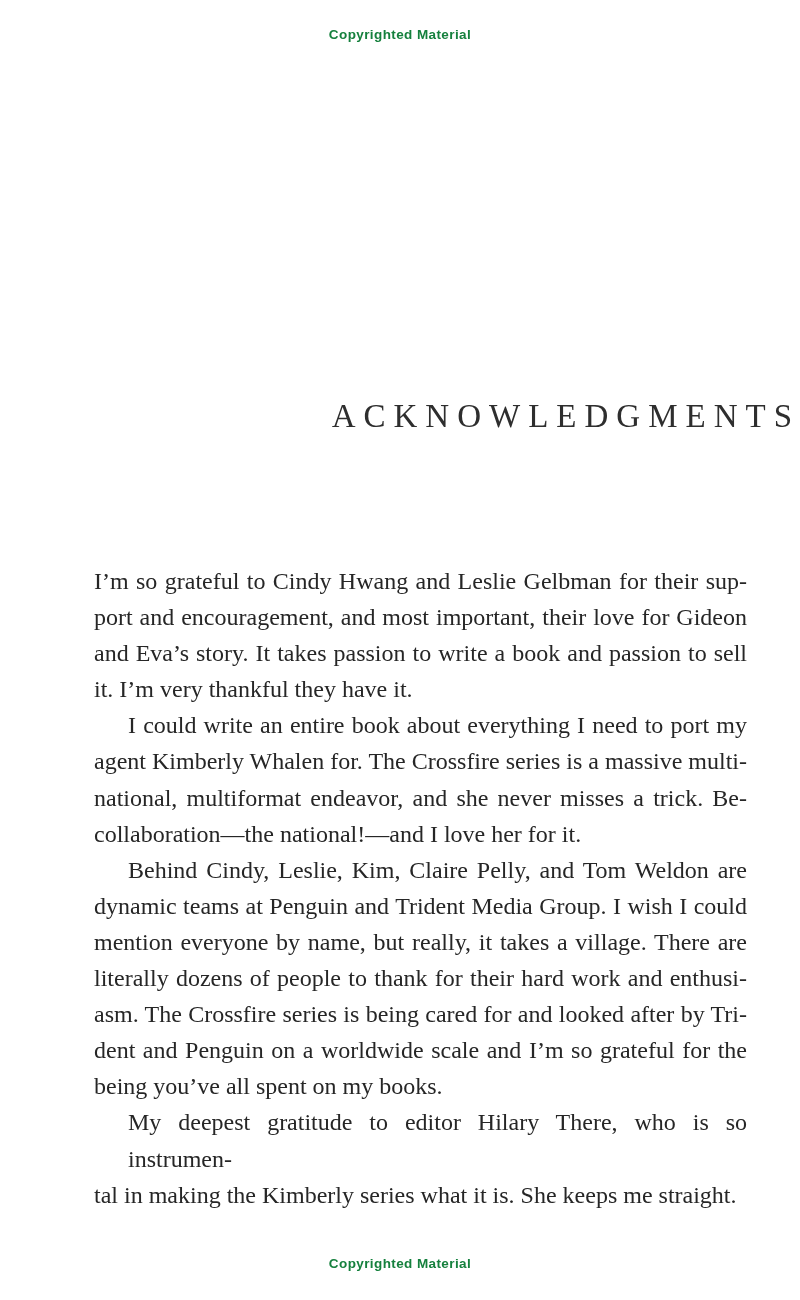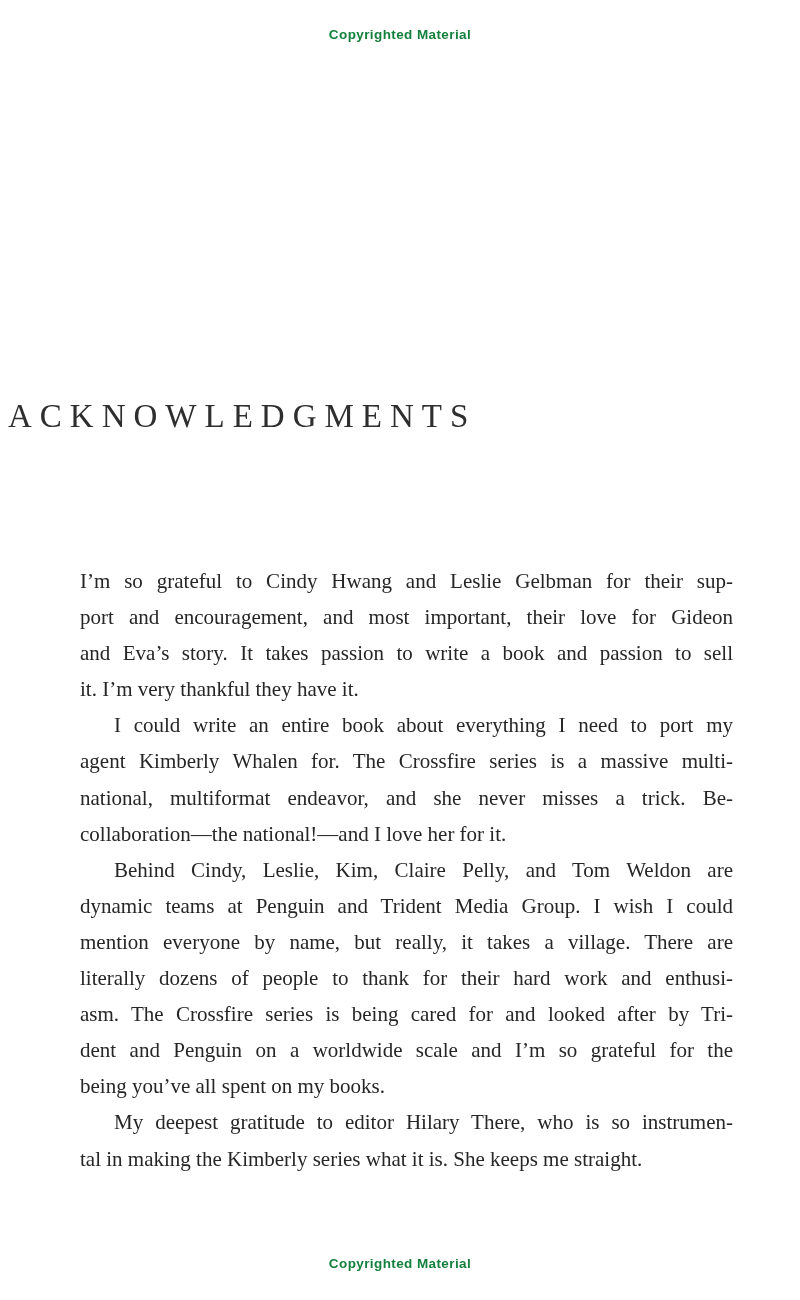--- a/index.html
+++ b/index.html
@@ -26,33 +26,33 @@
     letter-spacing: 0.4px;
     color: #15803d;
   }
   .copyright-top { top: 27px; }
   .copyright-bottom { top: 1256px; }
   .chapter-title {
     position: absolute;
     top: 376px;
     left: 0;
     width: 800px;
-    text-align: left;
+    text-align: right;
     font-size: 33px;
     font-weight: 400;
     letter-spacing: 8px;
     text-indent: 8px; 
     color: #2e2e2e;
   }
   .body-text {
     position: absolute;
     top: 563px;
-    left: 80px;
+    left: 94px;
     width: 653px;
-    font-size: 21px;
+    font-size: 24px;
     line-height: 36.1px;
     color: #262626;
   }
   .para { margin: 0; padding: 0; }
   .line {
     text-align: justify;
     text-align-last: justify;
     white-space: normal;
   }
   .line.last-line {

